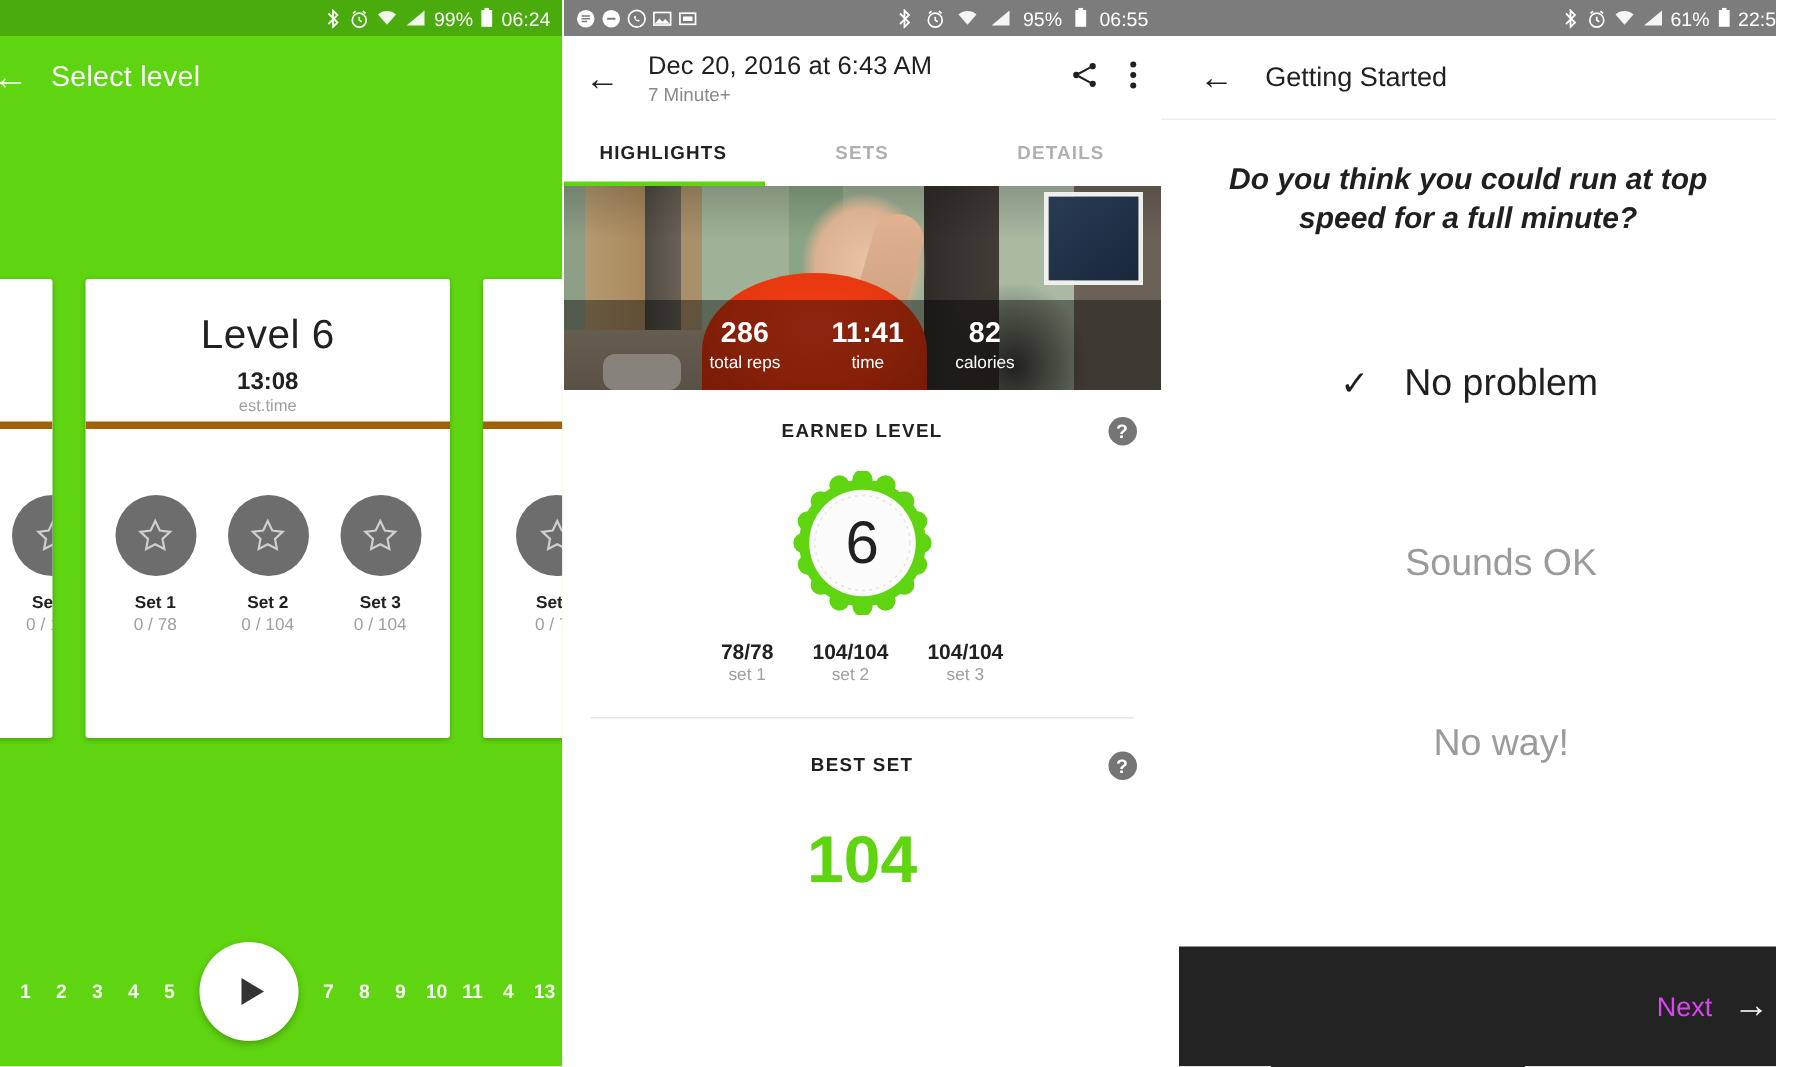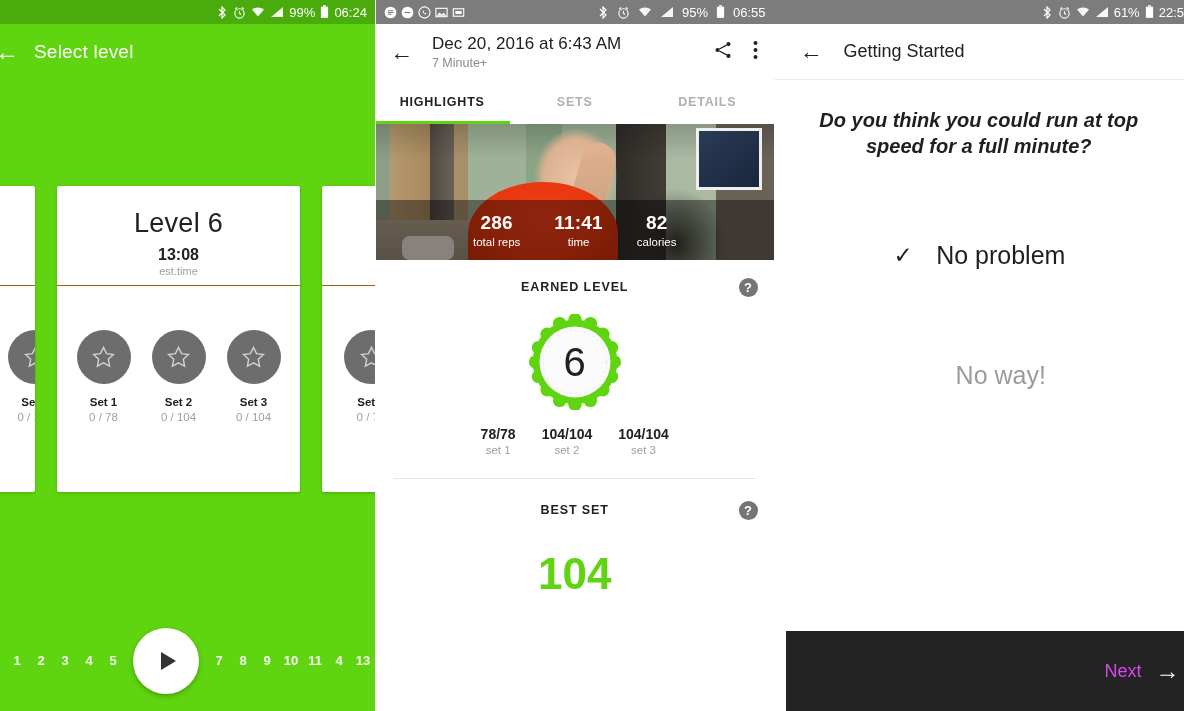--- a/index.html
+++ b/index.html
@@ -29,21 +29,21 @@
     position: absolute; top: 0; height: 306px; background: #ffffff;
     border-radius: 2px; box-shadow: 0 1px 3px rgba(0,0,0,.22);
     overflow: hidden;
   }
   .card-main  { left: 57px;  width: 243px; }
   .card-left  { left: -210px; width: 245px; }
   .card-right { left: 322px;  width: 245px; }
 
   .card-head { height: 100px; display: flex; flex-direction: column;
                align-items: center; justify-content: flex-start; padding-top: 22px;
-               border-bottom: 1px solid #a16207; }
+               border-bottom: 5px solid #a16207; }
   .card-lvl  { font-size: 27px; color: #212121; font-weight: 400; letter-spacing: .3px; }
   .card-time { font-size: 16px; color: #212121; font-weight: 700; margin-top: 7px; }
   .card-est  { font-size: 11px; color: #9e9e9e; margin-top: 1px; }
 
   .sets-row { display: flex; justify-content: center; gap: 21px; padding-top: 44px; }
   .set-col  { display: flex; flex-direction: column; align-items: center; width: 54px; }
   .set-circle {
     width: 54px; height: 54px; border-radius: 50%; background: #6d6d6d;
     display: flex; align-items: center; justify-content: center;
   }
@@ -542,20 +542,24 @@
 
     <div class="question">Do you think you could run at top speed for a full minute?</div>
 
     <div class="options">
       <div class="option selected">
         <div class="opt-check">✓</div>
         <div class="opt-label">No problem</div>
       </div>
       <div class="option">
         <div class="opt-check"></div>
+        <div class="opt-label">Sounds OK</div>
+      </div>
+      <div class="option">
+        <div class="opt-check"></div>
         <div class="opt-label">No way!</div>
       </div>
     </div>
 
     <div class="nextbar">
       <span class="next-label">Next</span>
       <span class="next-arrow">→</span>
     </div>
   </div>
 

